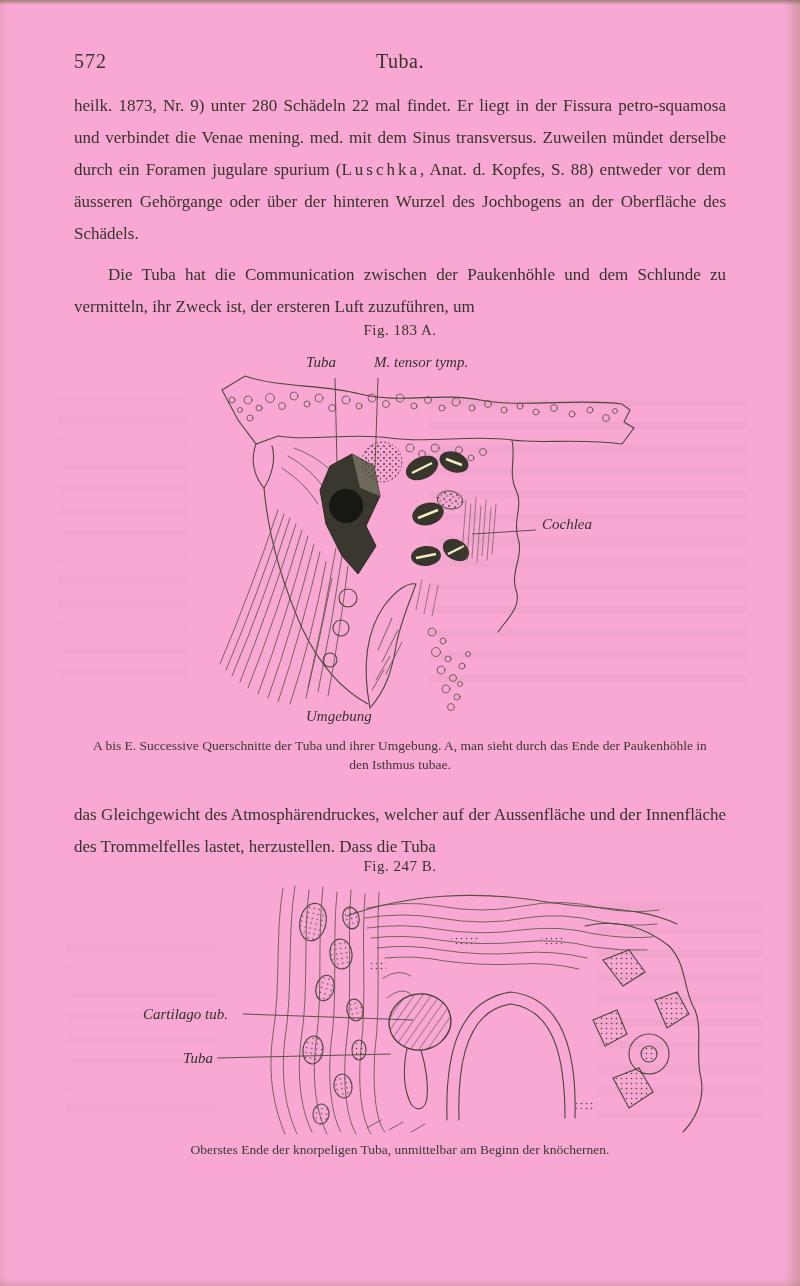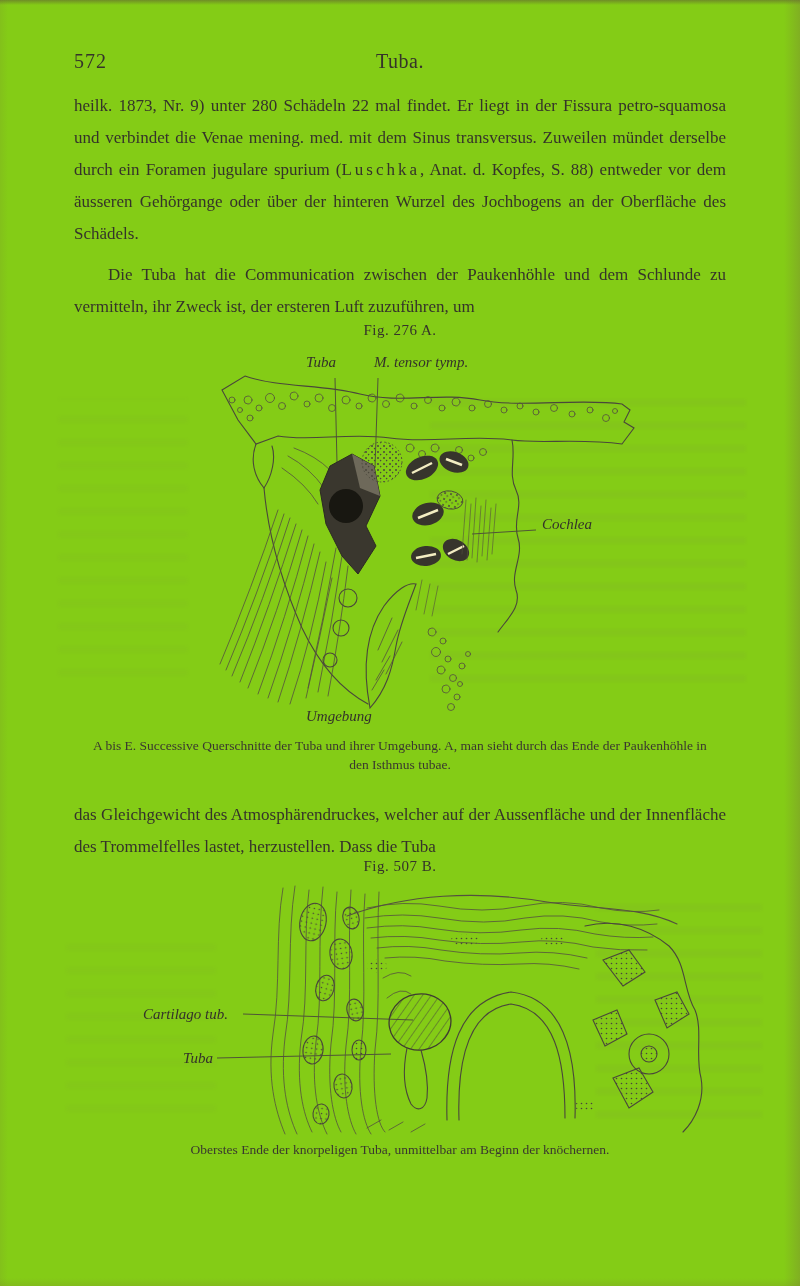--- a/index.html
+++ b/index.html
@@ -1,18 +1,18 @@
 <!DOCTYPE html>
 <html><head>
 <meta charset="utf-8">
 <style>
   html,body{margin:0;padding:0;background:#888;}
   #page{
     position:relative; width:800px; height:1286px; overflow:hidden;
-    background:#84cc16;
+    background:#f9a8d4;
     font-family:"Liberation Serif","DejaVu Serif",serif;
     color:#35332a;
   }
   
   .edge{position:absolute;pointer-events:none;z-index:5;}
   #edge-top{left:0;top:0;width:800px;height:5px;background:linear-gradient(to bottom,rgba(95,90,52,.55),rgba(95,90,52,0));}
   #edge-right{right:0;top:0;width:16px;height:1286px;background:linear-gradient(to left,rgba(120,110,60,.30),rgba(120,110,60,0));}
   #edge-bottom{left:0;bottom:0;width:800px;height:8px;background:linear-gradient(to top,rgba(120,110,60,.18),rgba(120,110,60,0));}
   #edge-left{left:0;top:0;width:8px;height:1286px;background:linear-gradient(to right,rgba(120,110,60,.12),rgba(120,110,60,0));}
 
@@ -72,21 +72,21 @@
   <div class="bleed lite" style="left:66px;top:928px;width:150px;height:196px;"></div>
 
   <div id="page-number" class="abs">572</div>
   <div id="running-title" class="abs center">Tuba.</div>
 
   <p id="paragraph-1" class="abs body-col" style="margin:0;"><span>heilk. 1873, Nr. 9) unter 280 Schädeln 22 mal findet. Er liegt in der Fissura petro-squamosa und verbindet die Venae mening. med. mit dem Sinus transversus. Zuweilen mündet derselbe durch ein Foramen jugulare spurium (</span><span class="sperr">Luschka</span><span>, Anat. d. Kopfes, S. 88) entweder vor dem äusseren Gehörgange oder über der hinteren Wurzel des Jochbogens an der Oberfläche des Schädels.</span></p>
 
 
   <p id="paragraph-2" class="abs body-col" style="margin:0;">Die Tuba hat die Communication zwischen der Paukenhöhle und dem Schlunde zu vermitteln, ihr Zweck ist, der ersteren Luft zuzuführen, um</p>
 
-  <div id="fig-a-title" class="abs center fig-title">Fig. 276 A.</div>
+  <div id="fig-a-title" class="abs center fig-title">Fig. 183 A.</div>
 
   <div id="figure-a" class="abs figure-block">
     <span class="figlabel" style="left:146px;top:6px;">Tuba</span>
     <span class="figlabel" style="left:214px;top:6px;">M. tensor tymp.</span>
     <span class="figlabel" style="left:382px;top:168px;">Cochlea</span>
     <span class="figlabel" style="left:146px;top:360px;">Umgebung</span>
 
     <svg width="560" height="390" viewBox="0 0 560 390">
       <defs>
         <pattern id="dots" width="6" height="6" patternUnits="userSpaceOnUse">
@@ -235,21 +235,21 @@
           <circle cx="308" cy="306" r="2.5"></circle>
           <circle cx="300" cy="336" r="2.5"></circle>
       </g>
     </svg>
   </div>
 
   <div id="fig-a-caption" class="abs caption">A bis E. Successive Querschnitte der Tuba und ihrer Umgebung. A, man sieht durch das Ende der Paukenhöhle in den Isthmus tubae.</div>
 
   <p id="paragraph-3" class="abs body-col" style="margin:0;">das Gleichgewicht des Atmosphärendruckes, welcher auf der Aussenfläche und der Innenfläche des Trommelfelles lastet, herzustellen. Dass die Tuba</p>
 
-  <div id="fig-b-title" class="abs center fig-title">Fig. 507 B.</div>
+  <div id="fig-b-title" class="abs center fig-title">Fig. 247 B.</div>
 
   <div id="figure-b" class="abs figure-block">
     <span class="figlabel" style="left:28px;top:124px;">Cartilago tub.</span>
     <span class="figlabel" style="left:68px;top:168px;">Tuba</span>
 
     <svg width="590" height="255" viewBox="0 0 590 255">
       <defs>
         <pattern id="dotsB" width="5" height="5" patternUnits="userSpaceOnUse">
           <circle cx="1.5" cy="1.5" r=".8" fill="#4a473b"></circle>
         </pattern>

